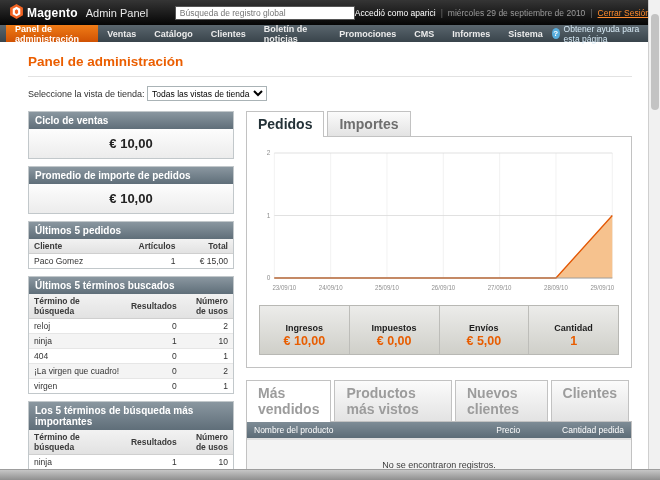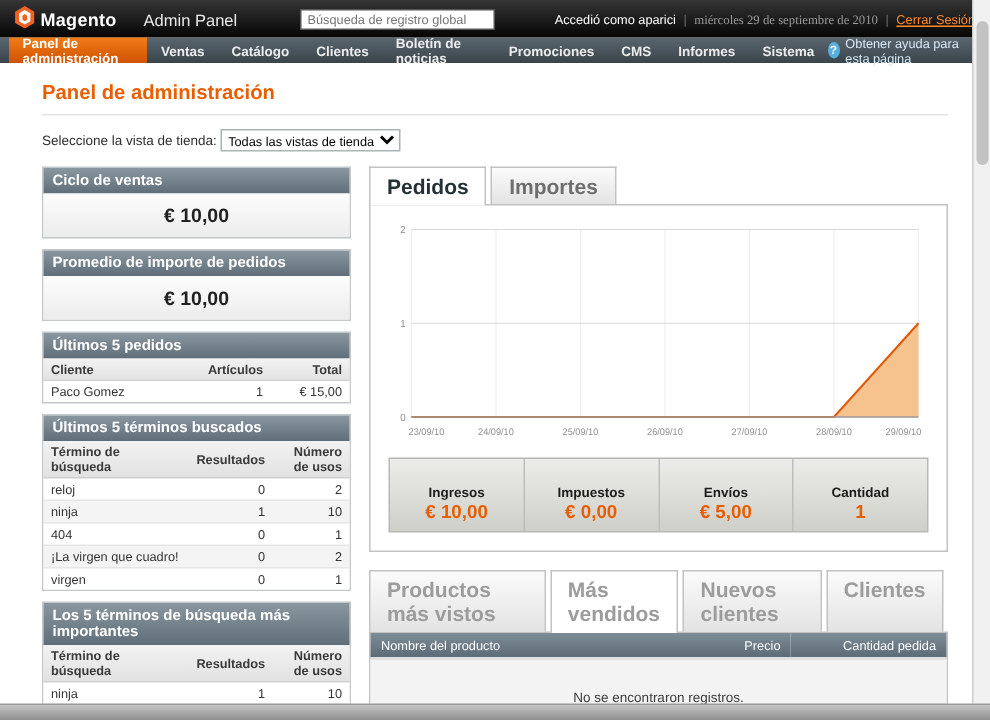--- a/index.html
+++ b/index.html
@@ -12,28 +12,28 @@
     font-size:9px;
     color:#2f2f2f;
   }
   
   .top-header {
     height:25px; background:linear-gradient(#353535,#050505);
     display:flex; align-items:center; padding:0 10px; color:#fff;
   }
   .logo { display:flex; align-items:center; gap:4px; width:190px; }
   .logo-text b { font-size:12px; letter-spacing:.2px; }
-  .logo-text .suffix { font-size:11px; font-weight:normal; color:#e8e8e8; margin-left:18px; }
+  .logo-text .suffix { font-size:11px; font-weight:normal; color:#e8e8e8; margin-left:8px; }
   .global-search input {
-    width:130px; height:14px; font-size:8.5px; padding:0 4px;
+    width:180px; height:14px; font-size:8.5px; padding:0 4px;
     border:1px solid #555; background:#fff; color:#444;
     font-family:"Liberation Sans", sans-serif;
   }
   .header-right { margin-left:auto; font-size:8.5px; display:flex; gap:5px; align-items:center; white-space:nowrap; }
-  .header-right .date { color:#9a9a9a;font-family:Liberation Serif, serif; }
+  .header-right .date { color:#9a9a9a; }
   .header-right .sep { color:#6d6d6d; }
   .logout { color:#ff8a2b; text-decoration:underline; cursor:pointer; }
   
   .main-nav {
     height:17px; background:linear-gradient(#5a666e,#39444b);
     display:flex; align-items:stretch; padding-left:6px;
   }
   .nav-item {
     color:#ececec; font-weight:bold; font-size:9px; text-decoration:none;
     padding:0 9px; display:flex; align-items:center; cursor:pointer;
@@ -356,23 +356,23 @@
             <div class="total-cell">
               <div class="total-label">Cantidad</div>
               <div class="total-value">1</div>
             </div>
 
         </div>
       </div>
 
       <div class="tabs bottom-tabs">
 
+          <a class="tab dim active">Más vendidos</a>
+
           <a class="tab dim">Productos más vistos</a>
-
-          <a class="tab dim active">Más vendidos</a>
 
           <a class="tab dim">Nuevos clientes</a>
 
           <a class="tab dim">Clientes</a>
 
       </div>
 
       <div class="panel">
         <table class="grid">
           <thead>

